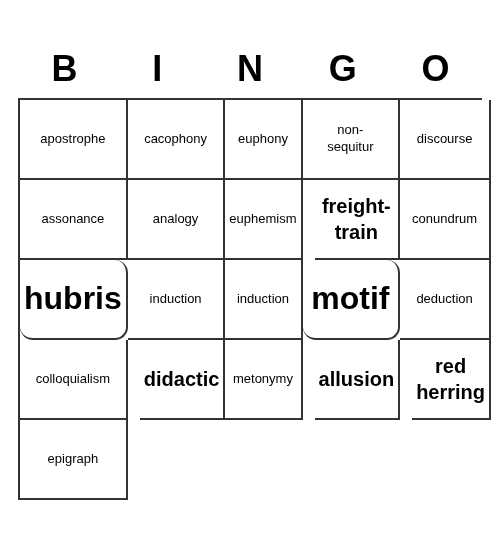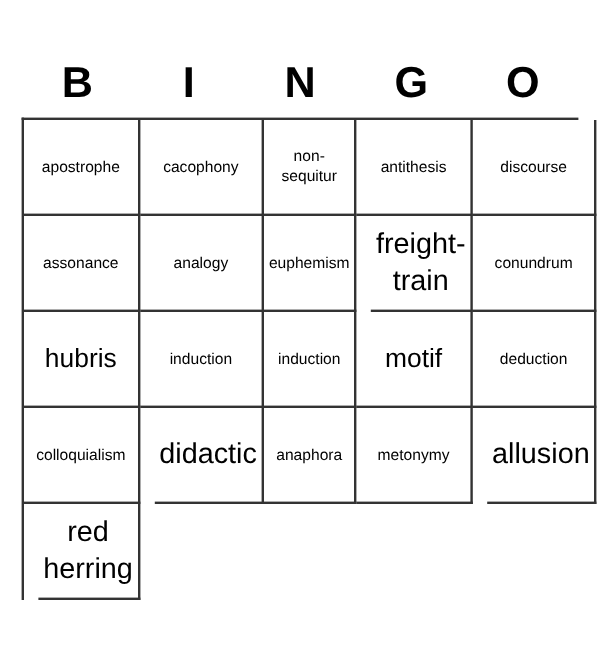--- a/index.html
+++ b/index.html
@@ -40,56 +40,57 @@
       display: flex;
       align-items: center;
       justify-content: center;
       text-align: center;
       padding: 6px 4px;
       font-size: 13px;
       font-family: Arial, sans-serif;
       line-height: 1.3;
     }
     .bingo-cell.large-text {
-      font-size: 22px;
-      font-weight: normal;
+      font-size: 32px;
+      font-weight: bold;
+      border-radius: 13px;
     }
     .bingo-cell.medium-text {
-      font-size: 24px;
-      font-weight: normal;
+      font-size: 20px;
+      font-weight: bold;
       margin-left: 12px;
     }
   </style>
 </head>
 <body>
 
 <div class="bingo-card">
   <div class="bingo-header">
   <div class="bingo-header-cell">B</div>
       <div class="bingo-header-cell">I</div>
       <div class="bingo-header-cell">N</div>
       <div class="bingo-header-cell">G</div>
       <div class="bingo-header-cell">O</div>
     </div>
   <div class="bingo-grid">
   <div class="bingo-cell">apostrophe</div>
       <div class="bingo-cell">cacophony</div>
+      <div class="bingo-cell">euphony</div>
       <div class="bingo-cell">non-<br>sequitur</div>
-      <div class="bingo-cell">antithesis</div>
       <div class="bingo-cell">discourse</div>
       <div class="bingo-cell">assonance</div>
       <div class="bingo-cell">analogy</div>
       <div class="bingo-cell">euphemism</div>
       <div class="bingo-cell medium-text">freight-<br>train</div>
       <div class="bingo-cell">conundrum</div>
       <div class="bingo-cell large-text">hubris</div>
       <div class="bingo-cell">induction</div>
       <div class="bingo-cell">induction</div>
       <div class="bingo-cell large-text">motif</div>
       <div class="bingo-cell">deduction</div>
       <div class="bingo-cell">colloquialism</div>
       <div class="bingo-cell medium-text">didactic</div>
-      <div class="bingo-cell">anaphora</div>
       <div class="bingo-cell">metonymy</div>
       <div class="bingo-cell medium-text">allusion</div>
       <div class="bingo-cell medium-text">red<br>herring</div>
+      <div class="bingo-cell">epigraph</div>
     </div>
 </div>
 
 </body></html>

